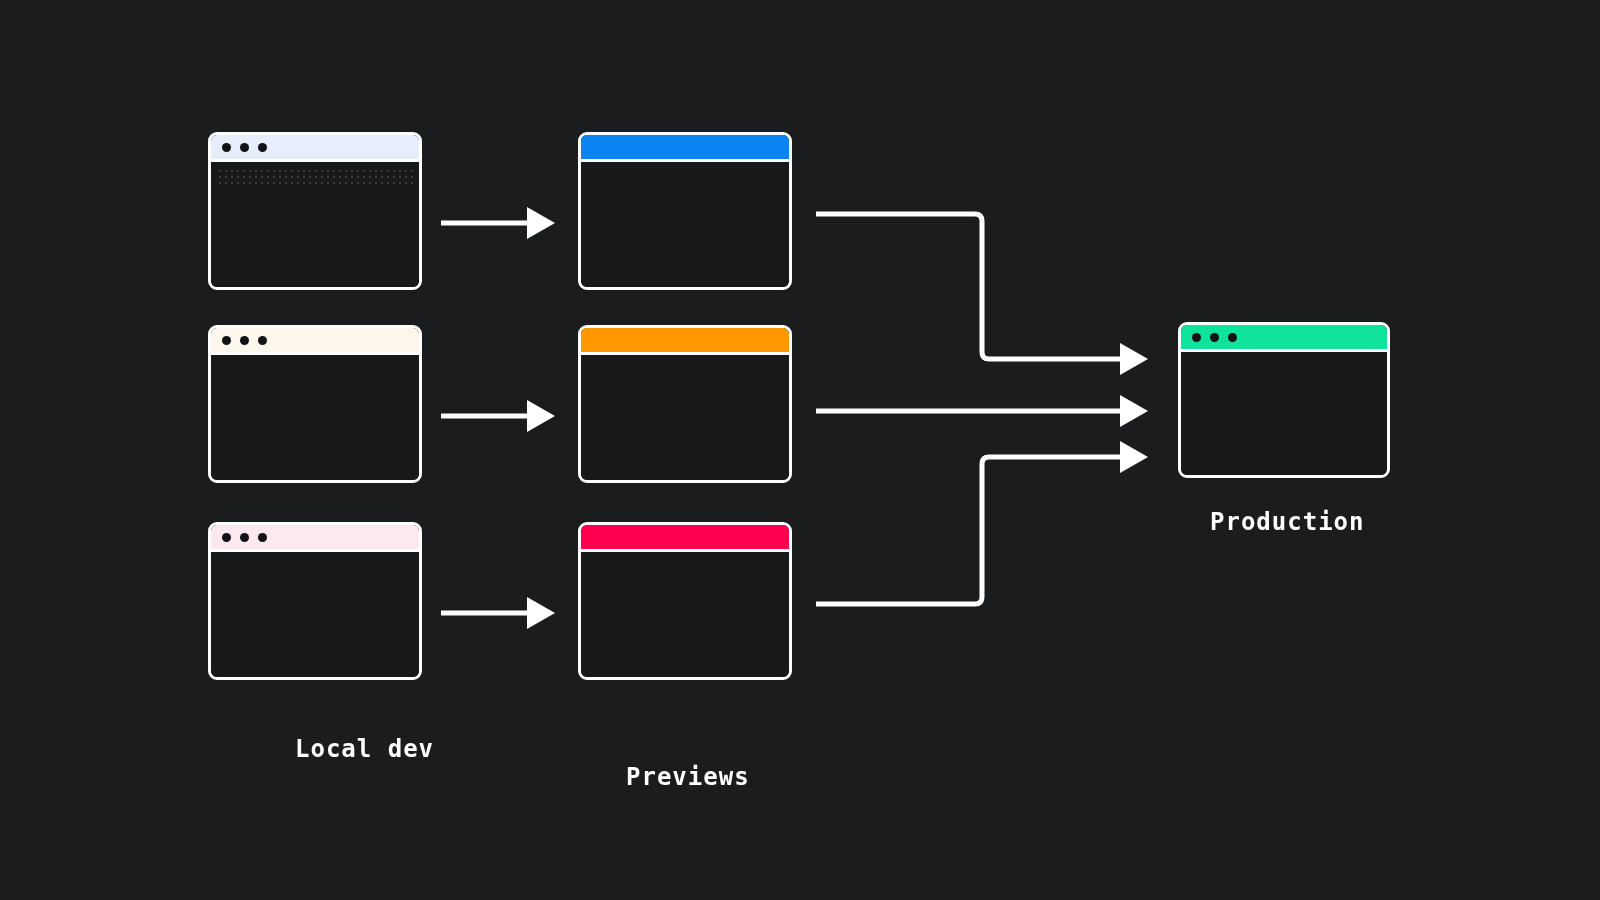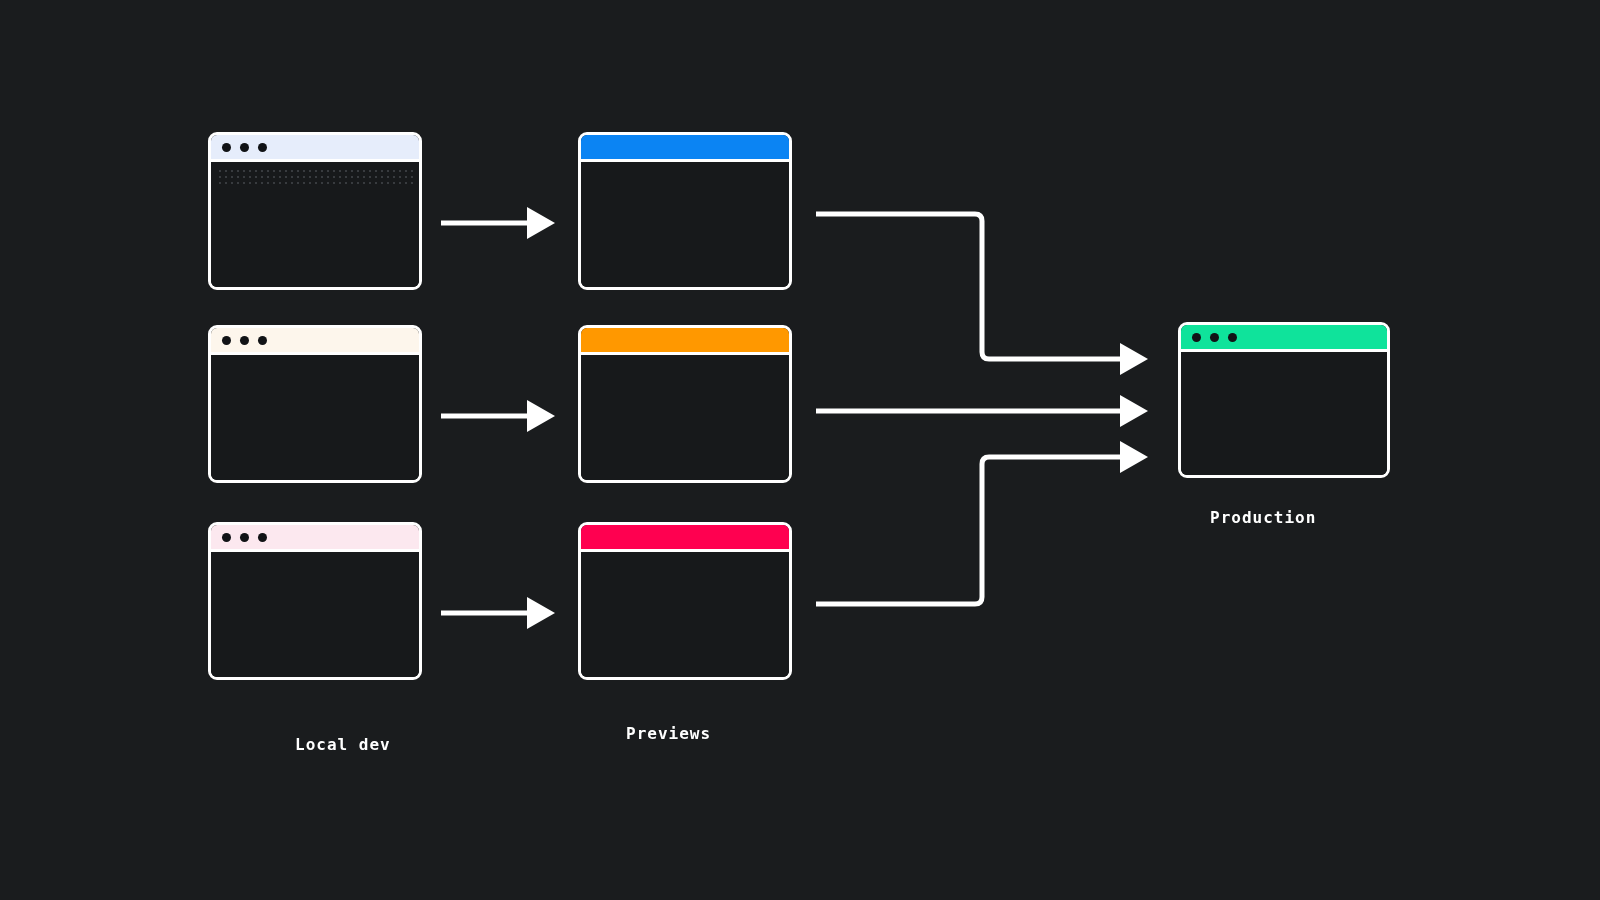--- a/index.html
+++ b/index.html
@@ -59,21 +59,21 @@
     background-size: 6px 6px;
     opacity: .95;
   }
 
   
   .col-label {
     position: absolute;
     color: #ffffff;
     font-family: "DejaVu Sans Mono", monospace;
     font-weight: bold;
-    font-size: 16px;
+    font-size: 24px;
     letter-spacing: 1px;
     white-space: nowrap;
   }
 
   
   #wires {
     position: absolute;
     left: 0; top: 0;
     width: 1600px;
     height: 900px;
@@ -140,21 +140,21 @@
   <div class="win nodots" style="left:578px; top:325px; width:214px; height:158px;">
     <div class="titlebar" style="background:#ff9800;"></div>
     <div class="body"></div>
   </div>
 
   <div class="win nodots" style="left:578px; top:522px; width:214px; height:158px;">
     <div class="titlebar" style="background:#ff0050;"></div>
     <div class="body"></div>
   </div>
 
-  <div class="col-label" style="left:626px; top:724px;">Previews</div>
+  <div class="col-label" style="left:626px; top:763px;">Previews</div>
 
   <div class="win" style="left:1178px; top:322px; width:212px; height:156px;">
     <div class="titlebar" style="background:#0fe39b;">
       <span class="dot"></span>
       <span class="dot"></span>
       <span class="dot"></span>
     </div>
     <div class="body"></div>
   </div>
 

